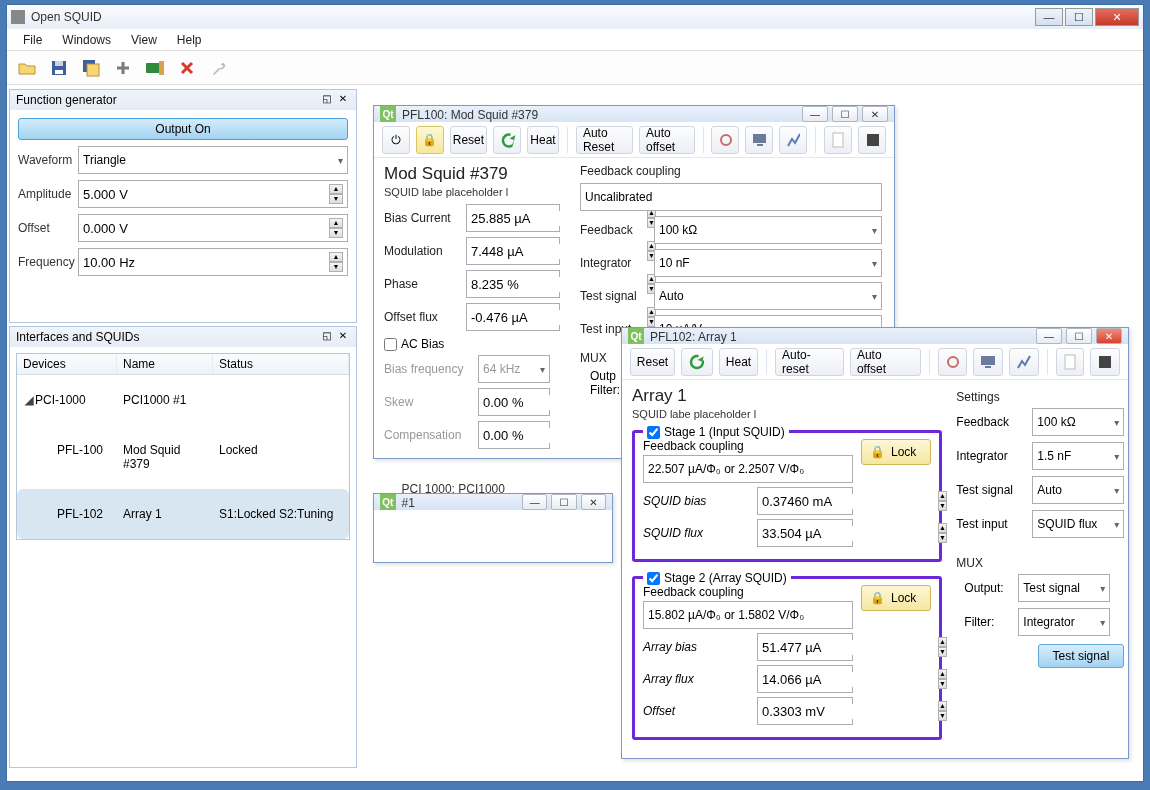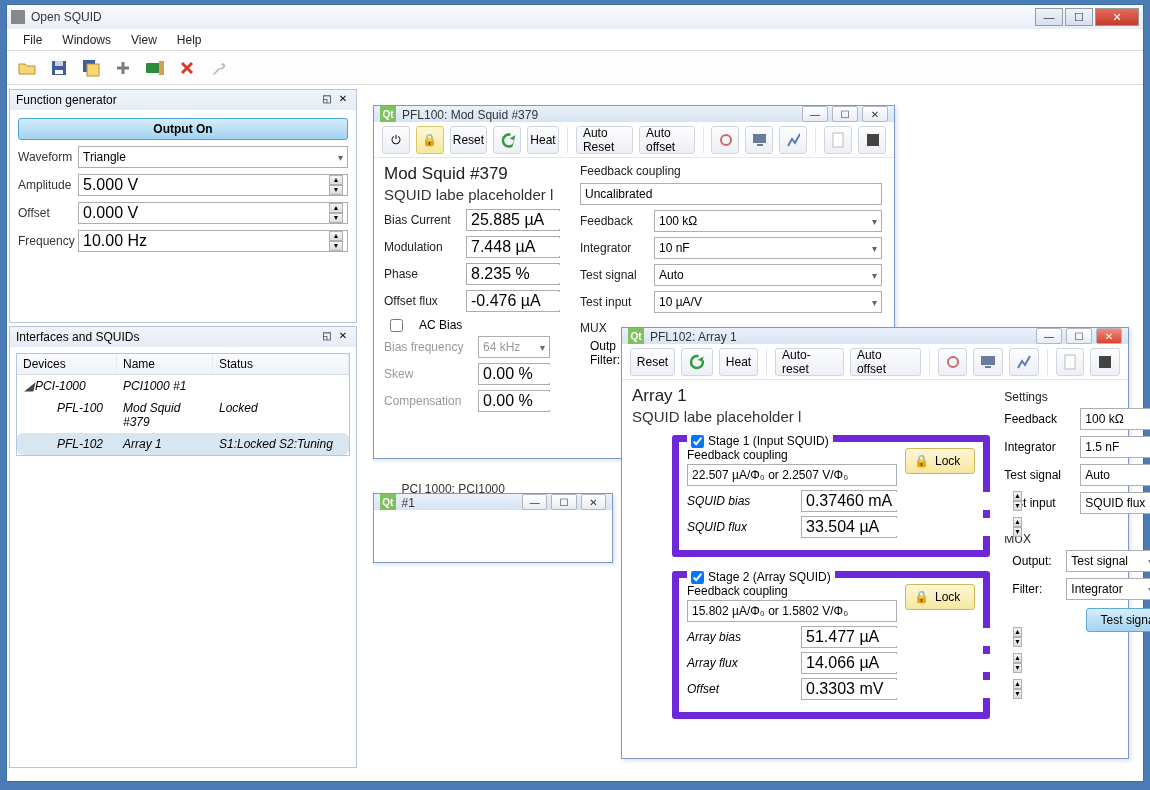--- a/index.html
+++ b/index.html
@@ -23,37 +23,37 @@
 
 .dock { position: absolute; background: #fff; border: 1px solid #b5c7de; }
 .dock-title { height: 20px; background: linear-gradient(#f0f4fb,#e6ecf5); font-size: 11px; padding: 1px 6px; display: flex; align-items: center; }
 .dock-title .spacer { flex: 1; }
 .dock-title .mini { width: 14px; height: 14px; text-align: center; font-size: 10px; cursor: pointer; margin-left: 2px; }
 .dock-body { padding: 8px; }
 
 #dock-fn { left:  2px; top:  84px; width: 348px; height: 234px; }
 #dock-if { left:  2px; top: 321px; width: 348px; height: 442px; }
 
-.btn-wide { width: 100%; height: 22px; border: 1px solid #4aa3d8; background: linear-gradient(#d4ecfb,#a3d3f2); border-radius: 3px; cursor: pointer; font-weight: bold; }
+.btn-wide { width: 100%; height: 22px; border: 1px solid #4aa3d8; background: linear-gradient(#d4ecfb,#a3d3f2); border-radius: 3px; cursor: pointer; }
 .fg-row { display: flex; align-items: center; margin-top: 6px; }
 .fg-row label { width: 60px; color: #333; }
 .fg-row .field { flex: 1; }
-.combo, .spinbox, .textbox { height: 22px; border: 1px solid #abadb3; background: #fff; padding: 1px 4px; width: 100%; display: flex; align-items: center; justify-content: space-between; }
+.combo, .spinbox, .textbox { height: 28px; border: 1px solid #abadb3; background: #fff; padding: 1px 4px; width: 100%; display: flex; align-items: center; justify-content: space-between; }
 .combo::after { content: "▾"; color: #666; font-size: 10px; }
 .spinbox { display: flex; align-items: center; }
-.spinbox input { border: none; flex: 1; outline: none; font-size: 16px; }
+.spinbox input { border: none; flex: 1; outline: none; font-size: 13px; }
 .spin-btns { width: 14px; height: 20px; display: flex; flex-direction: column; }
 .spin-btns div { flex: 1; font-size: 7px; text-align: center; background: linear-gradient(#f5f5f5,#ddd); border: 1px solid #b0b0b0; line-height: 8px; cursor: pointer; }
 
 
 .device-table { border: 1px solid #b5c7de; margin: 6px; }
 .device-table .hdr { display: flex; background: linear-gradient(#fafbfe,#eef3fa); border-bottom: 1px solid #d6dde8; }
 .device-table .hdr div { padding: 3px 6px; border-right: 1px solid #e5e9f1; }
 .device-table .row { display: flex; }
-.device-table .row div { padding: 4px 6px; font-style: italic; }
+.device-table .row div { padding: 18px 6px; }
 .device-table .row.sel { background: #d8e6f2; border-radius: 6px; }
 .col-d { width: 100px; }
 .col-n { width: 96px; }
 .col-s { flex: 1; }
 
 
 .mdi { position: absolute; background: #fff; border: 1px solid #7b9ac9; box-shadow: 2px 2px 4px rgba(0,0,0,.12); }
 .mdi .sub-title { height: 16px; background: linear-gradient(#eaf1fb,#d7e4f4); display: flex; align-items: flex-end; padding: 0 6px; font-size: 12px; color: #333; }
 .mdi .sub-title .qt { width: 16px; height: 16px; background:#7fc15f; margin-right:6px; display:flex; align-items:center; justify-content:center; font-size:10px; color:#fff; font-weight:bold; }
 .mdi .sub-title .spacer { flex: 1; }
@@ -61,34 +61,34 @@
 .mdi .sub-title .sbtn.closebtn { background:linear-gradient(#f28b7d,#d8432f); color:#fff; }
 
 .mdi .sub-toolbar { height: 36px; display:flex; align-items:center; gap:6px; padding:4px 8px; border-bottom:1px solid #e3e7ee; }
 .mdi .sub-toolbar .tb { height:28px; min-width:28px; padding:0 6px; border:1px solid #cfd6e2; background:linear-gradient(#fdfdfd,#eceff5); display:flex; align-items:center; justify-content:center; cursor:pointer; border-radius:3px; font-size:12px; }
 .mdi .sub-toolbar .tb.lock { background:linear-gradient(#fff7d0,#f6e79d); border-color:#d7c766; }
 .mdi .sub-toolbar .tb.ref svg { transform:rotate(15deg); }
 .mdi .sub-toolbar .sep { width:1px; height:26px; background:#dde4ef; margin:0 2px; }
 
 .mdi .content { padding: 6px 10px 10px; }
 .mdi h2 { font-size: 17px; font-weight: normal; color: #222; }
-.mdi .subtitle { font-size: 15px; color: #333; margin: 2px 0 6px; }
+.mdi .subtitle { font-size: 11px; color: #333; margin: 2px 0 6px; }
 
 .param-grid { display:grid; grid-template-columns: 78px 94px; gap:5px 4px; align-items:center; }
 .param-grid.wide { grid-template-columns: 76px 238px; }
 .param-label { color:#222; }
 .two-col { display:flex; gap:16px; }
 .left-col { width:180px; }
 .right-col { flex:1; }
 
-.checkbox-row { display:flex; align-items:center; gap:16px; margin:6px 6px 4px; }
+.checkbox-row { display:flex; align-items:center; gap:4px; margin:6px 0 4px; }
 .checkbox-row input { margin:0; }
 .disabled-block .param-label, .disabled-block .combo, .disabled-block .spinbox { color:#999; }
 
-.group { border:7px solid #6d28d9; border-radius:3px; padding:6px 8px 8px; margin-bottom:8px; position:relative;margin-left:40px; }
+.group { border:3px solid #6d28d9; border-radius:3px; padding:6px 8px 8px; margin-bottom:8px; position:relative; }
 .group .g-check { position:absolute; top:-8px; left:8px; background:#fff; padding:0 4px; display:flex; align-items:center; gap:4px; }
 .group .g-top { display:flex; gap:8px; align-items:flex-start; }
 .lock-btn { height:26px; padding:0 14px 0 8px; border:1px solid #cdb75a; background:linear-gradient(#fff7d6,#f5e7a0); border-radius:3px; display:flex; align-items:center; gap:6px; cursor:pointer; }
 .prim-btn { height:24px; padding:0 14px; border:1px solid #5fa8d8; background:linear-gradient(#d7edfb,#a3d3f2); border-radius:3px; cursor:pointer; }
 
 .settings-grid { display:grid; grid-template-columns:72px 92px; gap:6px 4px; align-items:center; }
 .mux-grid { display:grid; grid-template-columns:50px 92px; gap:6px 4px; align-items:center; }
 .sect-label { color:#222; margin:4px 0 4px; }
 
 .fb-row { display:flex; align-items:center; gap:6px; margin:4px 0; }

